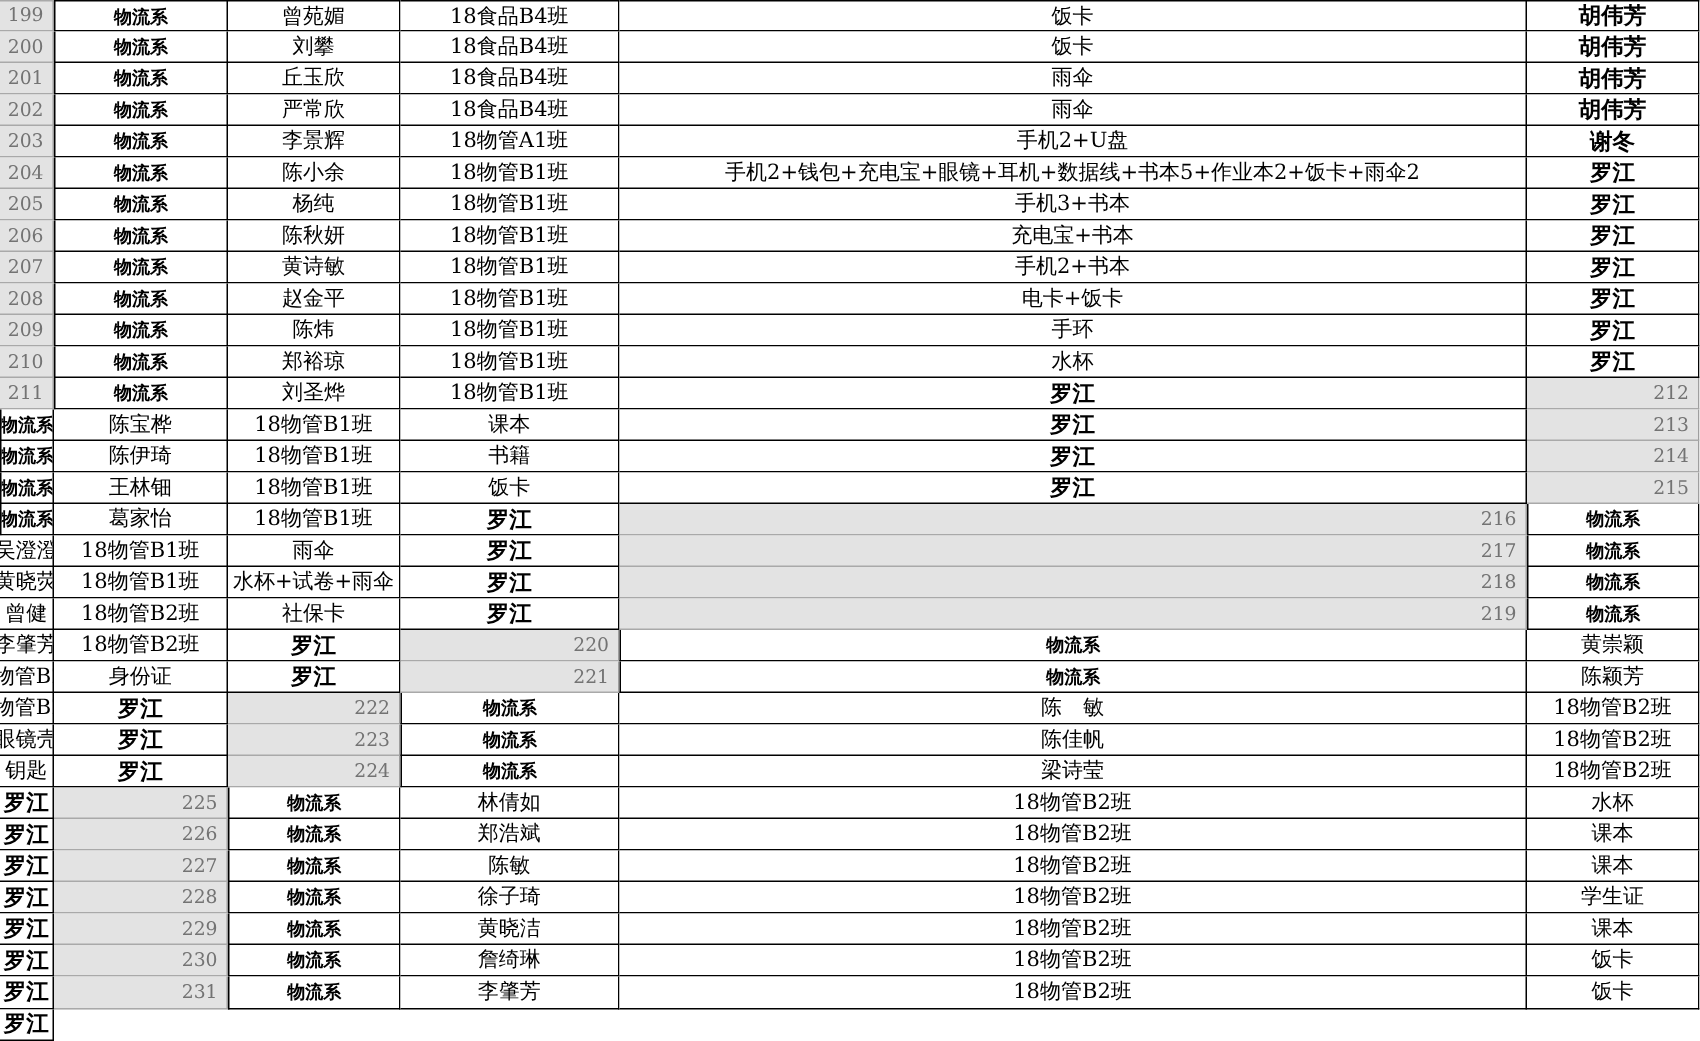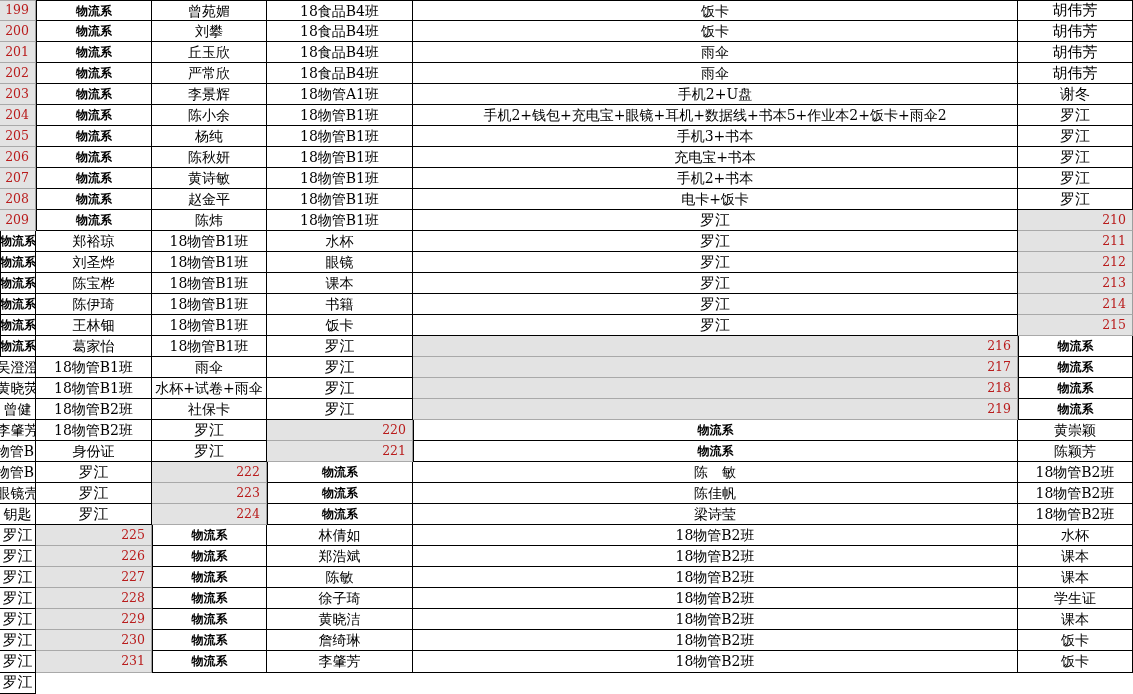--- a/index.html
+++ b/index.html
@@ -35,37 +35,37 @@
     background: #ffffff;
   }
   .cell.first {
     border-top: 1px solid #000000;
   }
   
   .cell.rowhead {
     background: #e3e3e3;
     border-right: 1px solid #9e9e9e;
     border-bottom: 1px solid #a9a9a9;
-    color: #b91c1c;
+    color: #737373;
     font-size: 12.5px;
     justify-content: flex-end;
     padding-right: 6px;
     font-family: "DejaVu Serif", "Liberation Serif", serif;
     text-align: center;
   }
   .cell.rowhead.first {
     border-top: 1px solid #a9a9a9;
   }
   .cell.dept {
     border-left: 1px solid #000000;
     font-weight: bold;
     font-size: 12px;
   }
   .cell.handler {
-    font-weight: normal;
+    font-weight: bold;
     font-size: 15px;
     text-align: center;
   }
   .cell.items {
     font-size: 14px;
   }
 </style>
 </head>
 <body>
 
@@ -138,34 +138,34 @@
   <div class="cell dept">物流系</div>
   <div class="cell name">赵金平</div>
   <div class="cell klass">18物管B1班</div>
   <div class="cell items">电卡+饭卡</div>
   <div class="cell handler">罗江</div>
 
   <div class="cell rowhead">209</div>
   <div class="cell dept">物流系</div>
   <div class="cell name">陈炜</div>
   <div class="cell klass">18物管B1班</div>
+  <div class="cell items">手环</div>
   <div class="cell handler">罗江</div>
 
   <div class="cell rowhead">210</div>
   <div class="cell dept">物流系</div>
   <div class="cell name">郑裕琼</div>
   <div class="cell klass">18物管B1班</div>
   <div class="cell items">水杯</div>
   <div class="cell handler">罗江</div>
 
   <div class="cell rowhead">211</div>
   <div class="cell dept">物流系</div>
   <div class="cell name">刘圣烨</div>
   <div class="cell klass">18物管B1班</div>
-  <div class="cell items">眼镜</div>
   <div class="cell handler">罗江</div>
 
   <div class="cell rowhead">212</div>
   <div class="cell dept">物流系</div>
   <div class="cell name">陈宝桦</div>
   <div class="cell klass">18物管B1班</div>
   <div class="cell items">课本</div>
   <div class="cell handler">罗江</div>
 
   <div class="cell rowhead">213</div>

